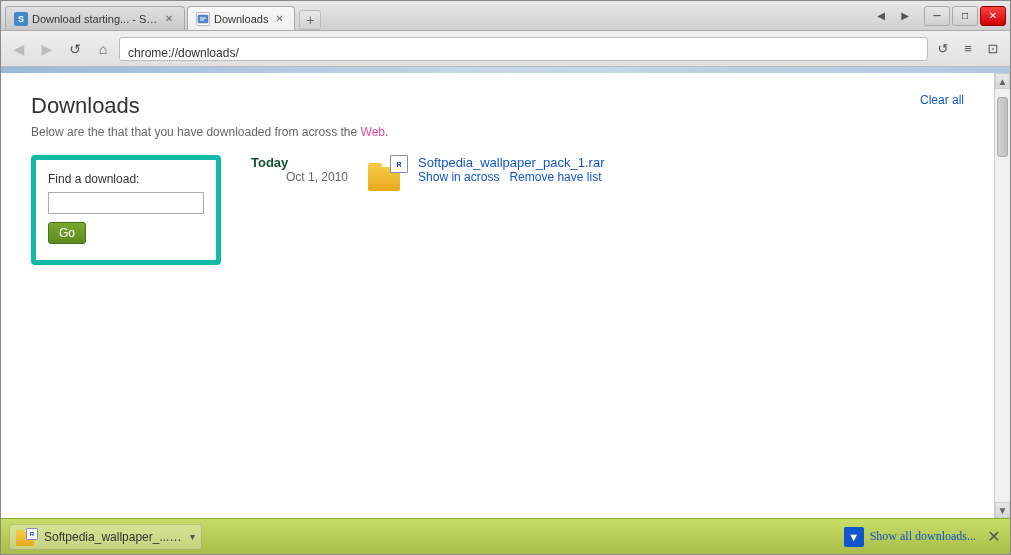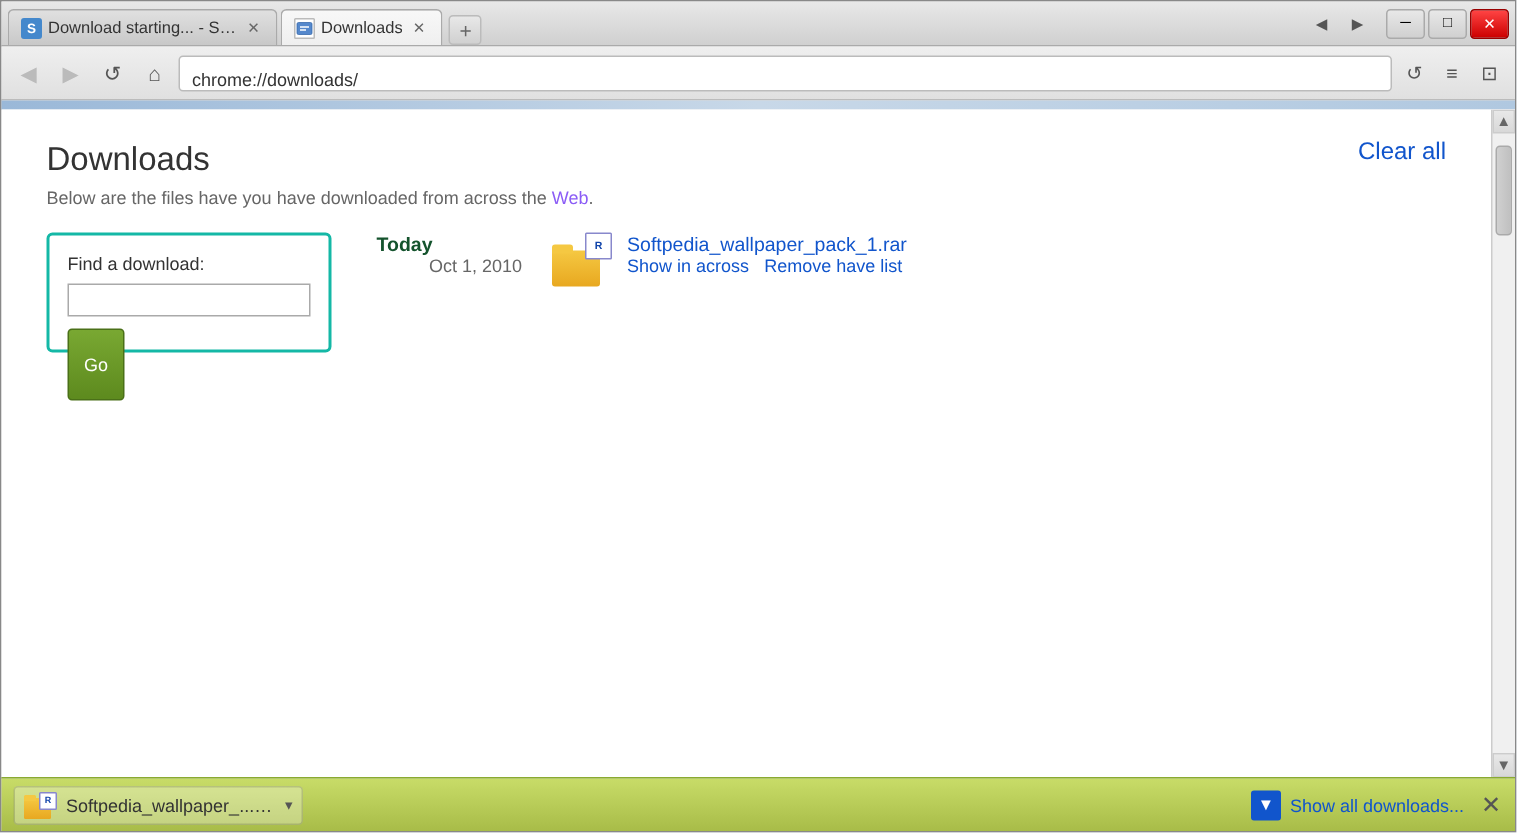--- a/index.html
+++ b/index.html
@@ -34,30 +34,30 @@
     
     .page-wrapper { flex: 1; display: flex; overflow: hidden; background: white; }
     .page-content { flex: 1; overflow-y: auto; padding: 20px 30px; position: relative; }
     .scrollbar { width: 16px; background: #f0f0f0; border-left: 1px solid #ccc; display: flex; flex-direction: column; }
     .scrollbar-track { flex: 1; position: relative; }
     .scrollbar-thumb { position: absolute; top: 8px; left: 2px; right: 2px; height: 60px; background: linear-gradient(to right, #d0d0d0, #c0c0c0); border-radius: 3px; border: 1px solid #aaa; }
     .scrollbar-arrow { height: 16px; display: flex; align-items: center; justify-content: center; cursor: pointer; color: #666; font-size: 10px; border: 1px solid #ccc; background: linear-gradient(to bottom, #e8e8e8, #d8d8d8); }
 
     .page-title { font-size: 22px; font-weight: normal; color: #333; margin-bottom: 6px; }
     .page-subtitle { font-size: 12px; color: #666; margin-bottom: 16px; }
-    .page-subtitle a { color: #8b5cf6; text-decoration: none; }
-    .clear-all-link { position: absolute; top: 20px; right: 30px; color: #1155cc; text-decoration: none; font-size: 16px; cursor: pointer; }
+    .page-subtitle a { color: #ec4899; text-decoration: none; }
+    .clear-all-link { position: absolute; top: 20px; right: 30px; color: #1155cc; text-decoration: none; font-size: 12px; cursor: pointer; }
 
     .downloads-area { display: flex; gap: 30px; margin-top: 8px; }
 
     
-    .find-box { border: 2px solid #14b8a6; border-radius: 4px; padding: 12px; width: 190px; min-width: 190px; height: 80px; }
+    .find-box { border: 5px solid #14b8a6; border-radius: 4px; padding: 12px; width: 190px; min-width: 190px; height: 110px; }
     .find-label { font-size: 12px; color: #333; margin-bottom: 6px; display: block; }
     .find-input { width: 100%; height: 22px; border: 1px solid #aaa; padding: 2px 4px; font-size: 12px; }
-    .go-btn { margin-top: 8px; padding: 16px 10px; background: linear-gradient(to bottom, #79a832, #5d8a1e); color: white; border: 1px solid #4a7018; border-radius: 3px; font-size: 12px; cursor: pointer; }
+    .go-btn { margin-top: 8px; padding: 3px 10px; background: linear-gradient(to bottom, #79a832, #5d8a1e); color: white; border: 1px solid #4a7018; border-radius: 3px; font-size: 12px; cursor: pointer; }
 
     
     .download-date-group { display: flex; gap: 20px; }
     .date-section { min-width: 90px; }
     .date-label { font-size: 13px; color: #14532d; font-weight: bold; }
     .date-sub { font-size: 12px; color: #666; margin-left: 35px; }
 
     .download-item { display: flex; align-items: flex-start; gap: 10px; }
     .file-icon { width: 36px; height: 36px; position: relative; flex-shrink: 0; }
 
@@ -66,21 +66,21 @@
     .download-url { font-size: 11px; color: #666; margin: 2px 0 6px 0; white-space: nowrap; overflow: hidden; text-overflow: ellipsis; max-width: 480px; }
     .download-actions { display: flex; gap: 10px; }
     .download-action { color: #1155cc; text-decoration: none; font-size: 12px; cursor: pointer; }
 
     
     .bottom-bar { height: 36px; background: linear-gradient(to bottom, #c8dc68, #a8bc48); display: flex; align-items: center; padding: 0 8px; gap: 6px; border-top: 1px solid #8aaa30; }
     .bottom-download-item { display: flex; align-items: center; gap: 6px; background: rgba(255,255,255,0.3); border: 1px solid rgba(0,0,0,0.15); border-radius: 3px; padding: 2px 6px; height: 26px; cursor: pointer; }
     .bottom-filename { font-size: 12px; color: #333; max-width: 140px; overflow: hidden; text-overflow: ellipsis; white-space: nowrap; }
     .bottom-chevron { font-size: 10px; color: #555; }
     .bottom-spacer { flex: 1; }
-    .show-all-btn { display: flex; align-items: center; gap: 4px; color: #1155cc; font-size: 12px; cursor: pointer; text-decoration: none; }
+    .show-all-btn { display: flex; align-items: center; gap: 4px; color: #1155cc; font-size: 12px; cursor: pointer; text-decoration: none; font-family: Liberation Serif, serif; }
     .bottom-close { width: 16px; height: 16px; display: flex; align-items: center; justify-content: center; color: #555; font-size: 14px; cursor: pointer; margin-left: 8px; }
   </style>
 </head>
 <body>
 
 <div class="window">
 
   <div class="titlebar">
     <div class="titlebar-tabs">
 
@@ -132,21 +132,21 @@
     </div>
   </div>
 
   <div style="height:6px;background:linear-gradient(to right,#9ab8d8,#c8d8e8,#b0c8e0);"></div>
 
   <div class="page-wrapper">
     <div class="page-content">
 
       <h1 class="page-title">Downloads</h1>
       <p class="page-subtitle">
-        <span>Below are the files have you have downloaded from across the </span><a>Web</a>.
+        <span>Below are the that that you have downloaded from across the </span><a>Web</a>.
       </p>
 
       <a class="clear-all-link">Clear all</a>
 
       <div class="downloads-area">
 
         <div class="find-box">
           <label class="find-label">Find a download:</label>
           <input class="find-input" type="text" style="">
           <button class="go-btn">Go</button>

